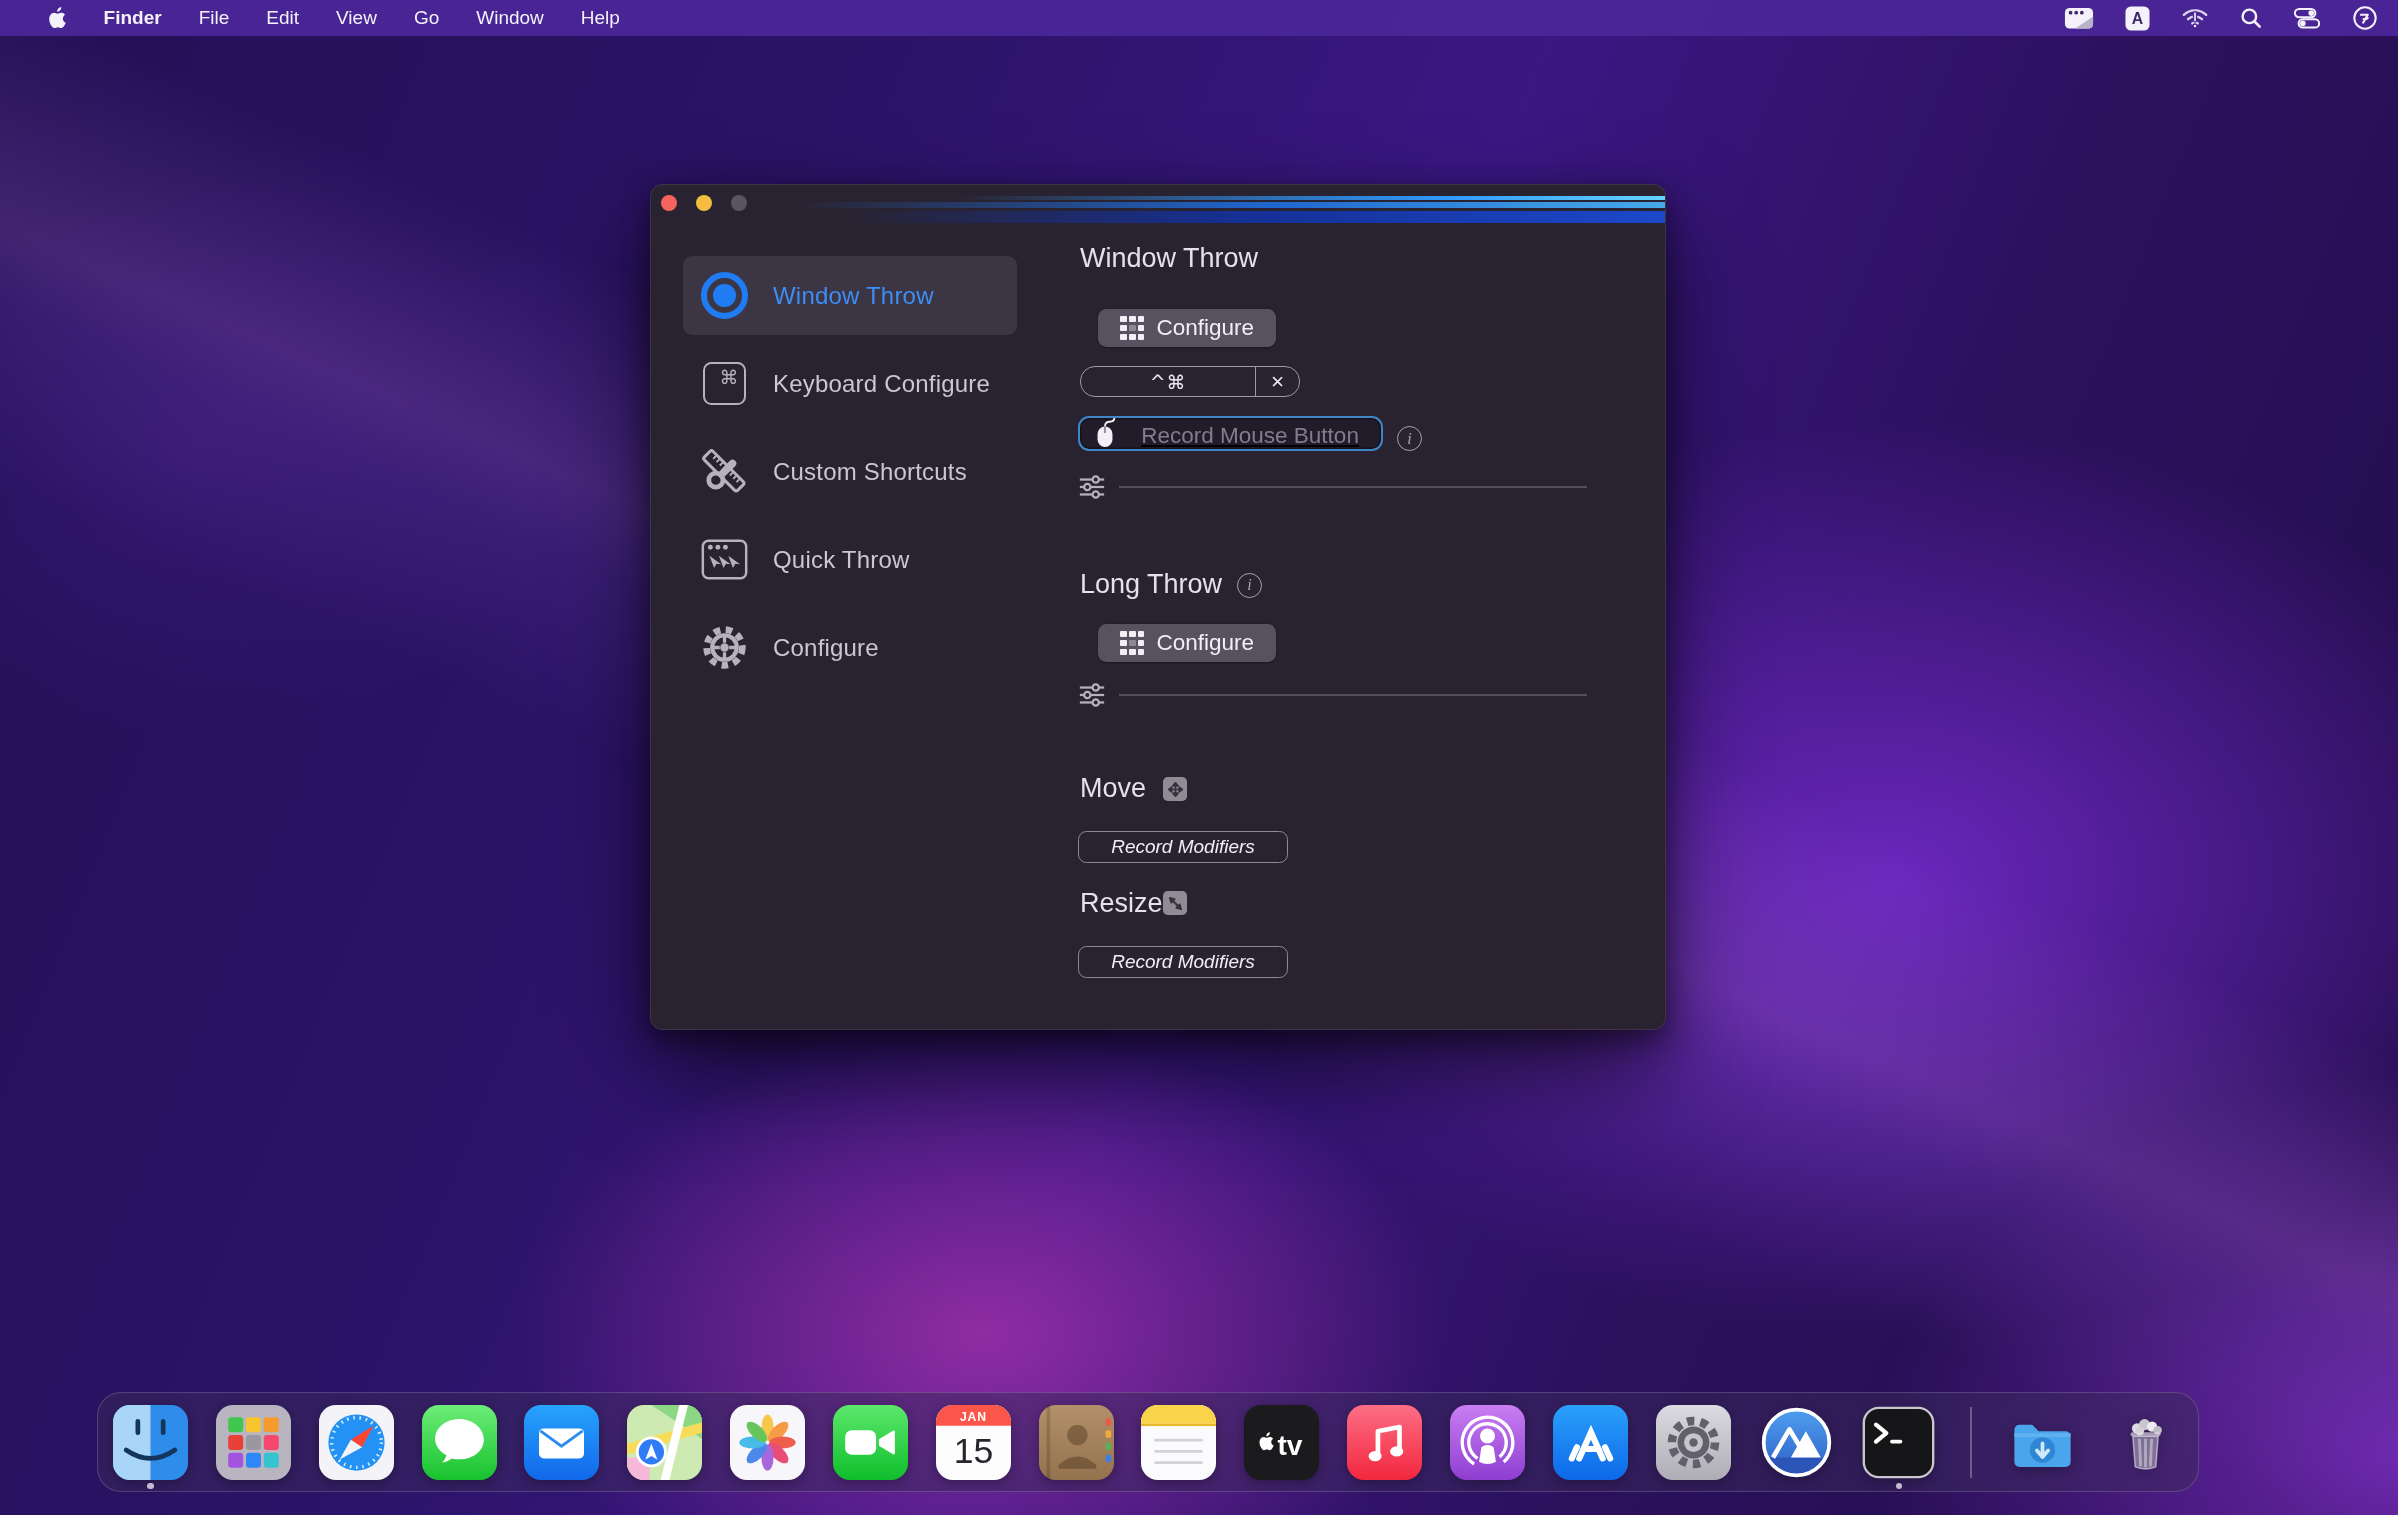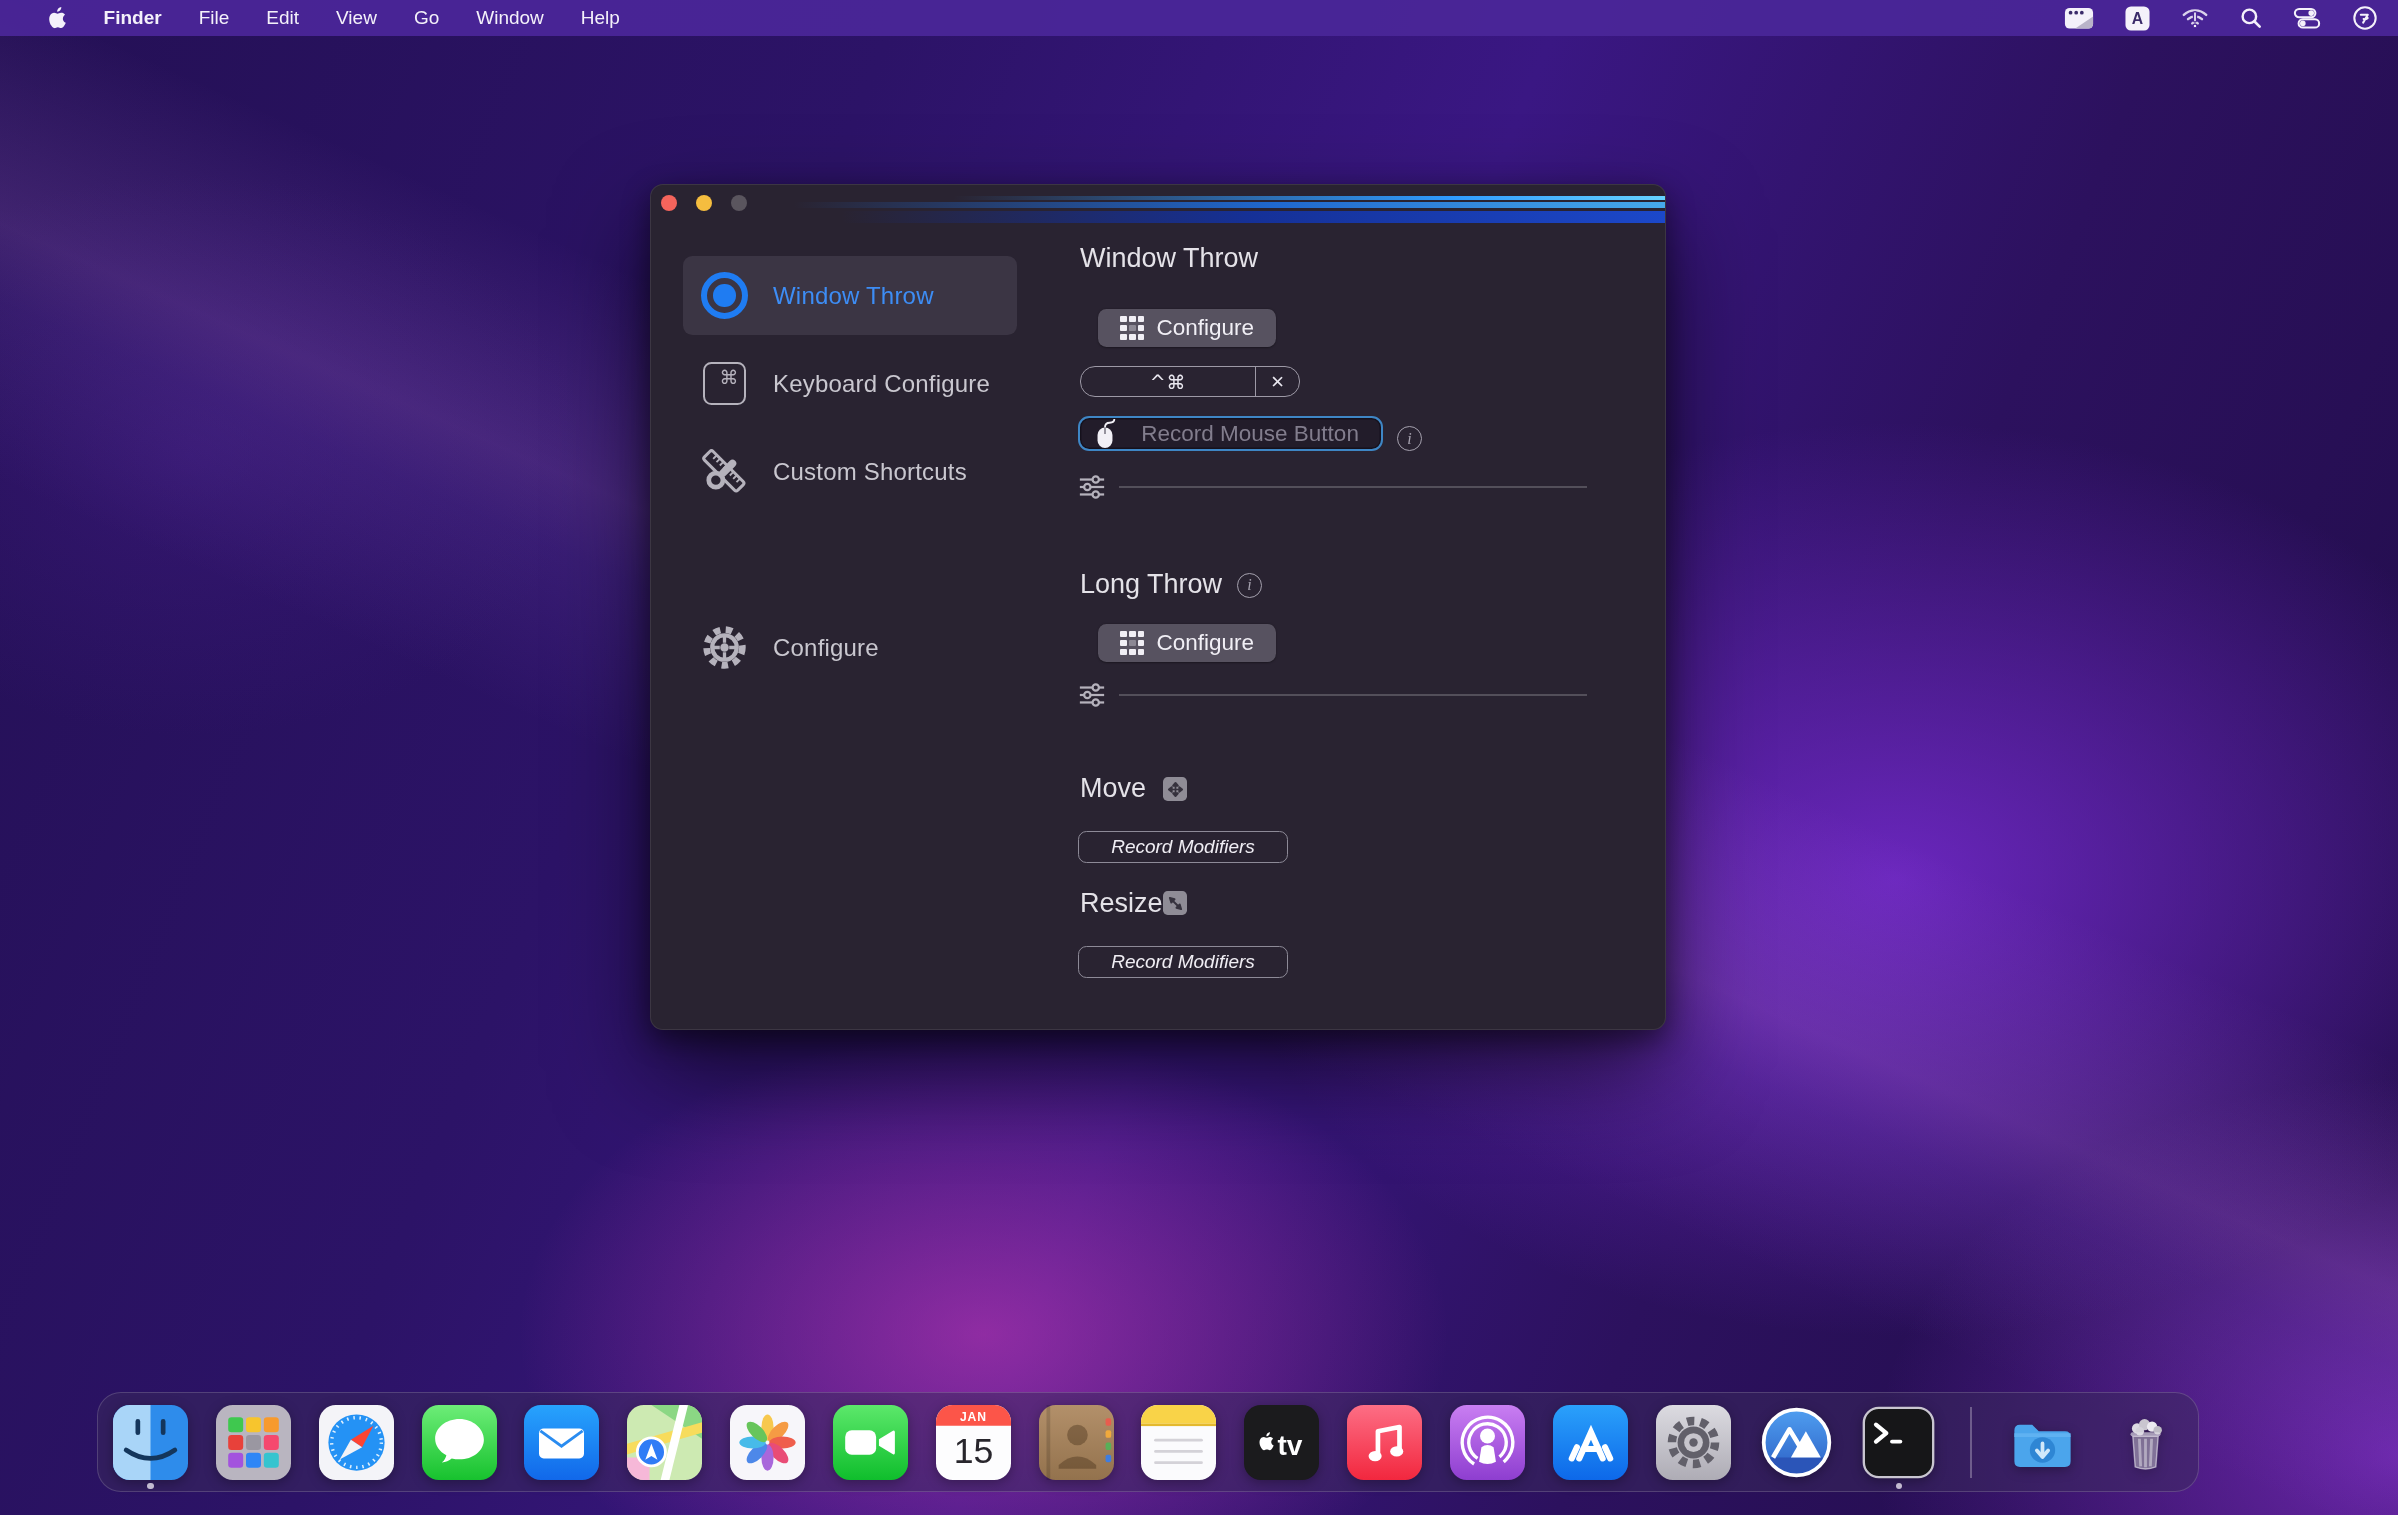--- a/index.html
+++ b/index.html
@@ -53,21 +53,21 @@
   .c-title{position:absolute;font-size:27px;color:#e4e2e8;font-weight:400;}
   .cfg-btn{position:absolute;width:178px;height:38px;border-radius:8.4px;background:#575260;display:flex;align-items:center;justify-content:center;gap:12px;
     box-shadow:0 0.9px 1.9px rgba(0,0,0,.35);margin-left:20px;}
   .cfg-btn .lbl{color:#f1eff5;font-size:22.5px;}
   .gridico{display:grid;grid-template-columns:repeat(3,6.6px);grid-template-rows:repeat(3,6.6px);gap:2.3px;}
   .gridico i{background:#f1eff5;border-radius:0.9px;}
   .pill{position:absolute;height:29px;display:flex;border:1.4px solid #9d99a6;border-radius:15px;overflow:hidden;}
   .pill .seg1{width:174px;display:flex;align-items:center;justify-content:center;color:#eae8f0;font-size:19px;letter-spacing:0.9px;}
   .pill .seg2{width:43px;border-left:1.4px solid #9d99a6;display:flex;align-items:center;justify-content:center;color:#eae8f0;font-size:22.5px;line-height:0;}
   .mouse-field{position:absolute;width:301px;height:31px;border:2.8px solid #3e86c5;border-radius:11.2px;background:#221c2a;
-    box-shadow:inset 0 0 0 1.4px #15111c;display:flex;align-items:center;}
+    box-shadow:inset 0 0 0 1.4px #15111c;display:flex;align-items:flex-end;text-decoration:underline;}
   .mouse-field .ph{flex:1;text-align:center;color:#827d8d;font-size:22.5px;}
   .info-btn{position:absolute;width:25px;height:25px;border:1.9px solid #a5a1ae;border-radius:50%;color:#a5a1ae;
     display:flex;align-items:center;justify-content:center;font-size:16px;font-family:"Liberation Serif",serif;font-style:italic;box-sizing:border-box;}
   .info-inline{position:static;display:inline-flex;margin-left:15px;vertical-align:2.8px;}
   .hr{position:absolute;height:1.9px;background:rgba(255,255,255,.2);width:468px;}
   .sliders{position:absolute;}
   .sq-icon{position:absolute;width:24px;height:24px;background:#8f8c96;border-radius:4.7px;display:flex;align-items:center;justify-content:center;}
   .rm-btn{position:absolute;width:208px;height:30px;border:1.4px solid #8d8a97;border-radius:8.4px;background:transparent;
     display:flex;align-items:center;justify-content:center;color:#f0eef4;font-size:19px;font-style:italic;}
 
@@ -188,20 +188,36 @@
               </g>
               <g transform="rotate(-45 26 26)">
                 <rect x="20" y="22" width="22" height="8" rx="4" fill="#b5b2bc" stroke="none"></rect>
                 <circle cx="13" cy="26" r="7.5" stroke-width="5" stroke="#b5b2bc"></circle>
               </g>
             </g>
           </svg>
       </span>
       <span class="side-label">Custom Shortcuts</span>
     </div>
+    <div class="side-row" style="top:335px">
+      <span class="side-ico">
+        <svg width="49" height="49" viewBox="0 0 52 52">
+            <rect x="3" y="6" width="46" height="40" rx="6" stroke="#b5b2bc" stroke-width="2.6" fill="none"></rect>
+            <circle cx="11" cy="13" r="2.6" fill="#b5b2bc"></circle>
+            <circle cx="19" cy="13" r="2.6" fill="#b5b2bc"></circle>
+            <circle cx="27" cy="13" r="2.6" fill="#b5b2bc"></circle>
+            <g fill="#b5b2bc">
+              <path d="M10 22 l5 13 2.5-4.5 5 .5z"></path>
+              <path d="M20 22 l5 13 2.5-4.5 5 .5z"></path>
+              <path d="M30 22 l5 13 2.5-4.5 5 .5z"></path>
+            </g>
+          </svg>
+      </span>
+      <span class="side-label">Quick Throw</span>
+    </div>
     <div class="side-row" style="top:423px">
       <span class="side-ico">
         <svg width="49" height="49" viewBox="0 0 52 52">
             <circle cx="26" cy="26" r="19" fill="none" stroke="#b5b2bc" stroke-width="7" stroke-dasharray="7 5.9"></circle>
             <circle cx="26" cy="26" r="13" fill="none" stroke="#b5b2bc" stroke-width="4.5"></circle>
             <circle cx="26" cy="26" r="4.5" fill="#b5b2bc"></circle>
             <path d="M26 13.5 V21 M26 31 V38.5 M13.5 26 H21 M31 26 H38.5" stroke="#b5b2bc" stroke-width="3.5"></path>
           </svg>
       </span>
       <span class="side-label">Configure</span>

